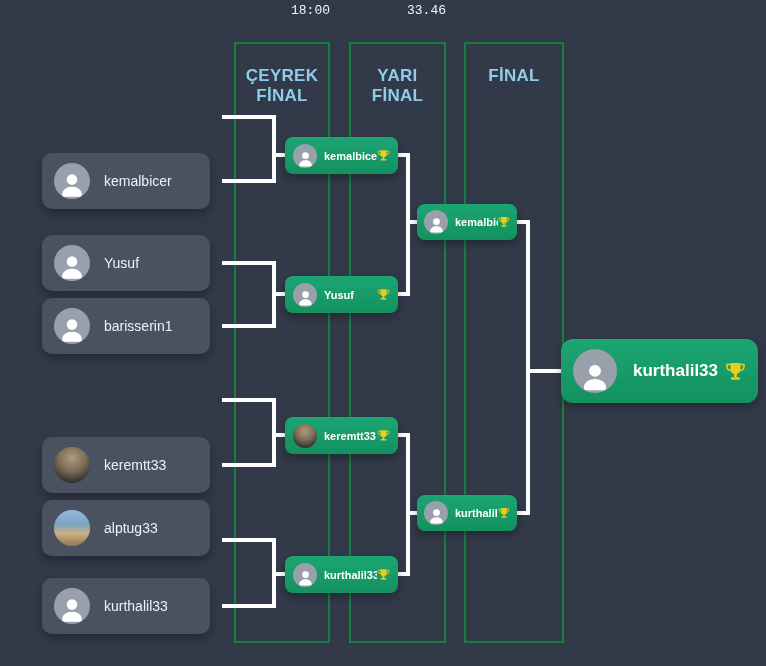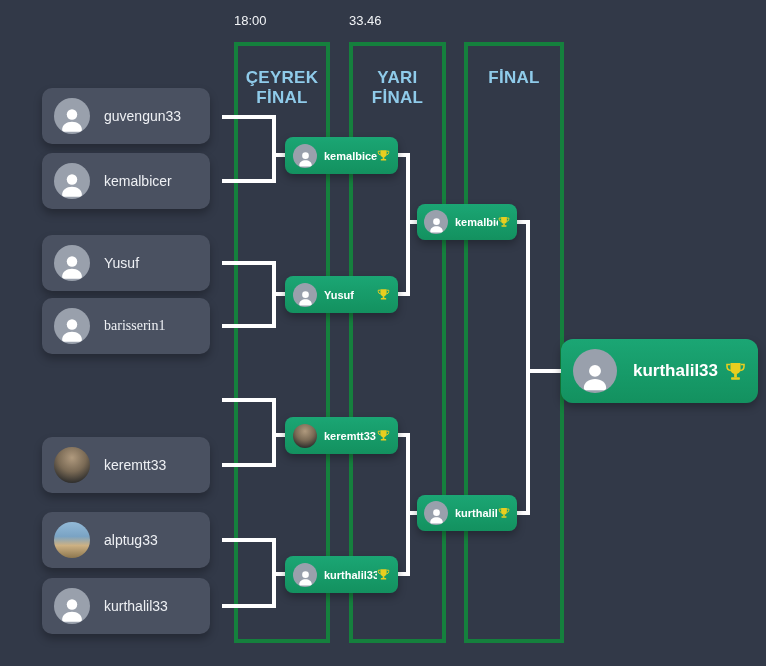--- a/index.html
+++ b/index.html
@@ -1,23 +1,23 @@
 <!DOCTYPE html>
 <html><head>
 <meta charset="utf-8">
 <style>
   html,body{margin:0;padding:0;background:#323948;font-family:"Liberation Sans",sans-serif;}
   .stage{position:relative;width:766px;height:666px;background:#323948;overflow:hidden;}
 
   
-  .col{position:absolute;top:42px;height:601px;border:4px solid #15803d;box-sizing:border-box;z-index:0;}
+  .col{position:absolute;top:42px;height:601px;border:2px solid #15803d;box-sizing:border-box;z-index:0;}
   .round-title{margin-top:22px;text-align:center;color:#8fcbea;font-weight:bold;font-size:17px;line-height:1.18;letter-spacing:.3px;}
 
   
-  .time{position:absolute;top:13px;text-align:left;color:#f2f4f7;font-size:13px;z-index:1;}
+  .time{position:absolute;top:3px;text-align:right;color:#f2f4f7;font-size:13px;z-index:1;font-family:Liberation Mono, monospace;}
 
   
   .ln{position:absolute;background:#ffffff;z-index:2;}
 
   
   .pcard{position:absolute;left:42px;width:168px;height:56px;background:#4a5161;border-radius:10px;
          display:flex;align-items:center;padding-left:12px;box-sizing:border-box;
          box-shadow:0 5px 9px rgba(0,0,0,.28);z-index:3;cursor:pointer;}
   .pav{width:36px;height:36px;border-radius:50%;background:#99a0ac;display:flex;align-items:flex-end;
        justify-content:center;overflow:hidden;flex:none;}
@@ -93,29 +93,20 @@
   <div class="ln" style="left:398px;top:433px;width:12px;height:4px;"></div>
   <div class="ln" style="left:398px;top:572px;width:12px;height:4px;"></div>
   <div class="ln" style="left:406px;top:433px;width:4px;height:143px;"></div>
   <div class="ln" style="left:406px;top:511px;width:12px;height:4px;"></div>
 
   <div class="ln" style="left:517px;top:220px;width:13px;height:4px;"></div>
   <div class="ln" style="left:517px;top:511px;width:13px;height:4px;"></div>
   <div class="ln" style="left:526px;top:220px;width:4px;height:295px;"></div>
   <div class="ln" style="left:526px;top:369px;width:35px;height:4px;"></div>
 
-  <div class="pcard" style="top:88px;">
-    <div class="pav">
-      <svg viewBox="0 0 24 24" fill="#ffffff">
-          <circle cx="12" cy="8.4" r="4.2"></circle>
-          <path d="M12 14.2c-4.4 0-7.9 2.6-7.9 6.3 0 .9.7 1.6 1.6 1.6h12.6c.9 0 1.6-.7 1.6-1.6 0-3.7-3.5-6.3-7.9-6.3z"></path>
-        </svg>
-    </div>
-    <div class="pname">guvengun33</div>
-  </div>
 
   <div class="pcard" style="top:153px;">
     <div class="pav">
       <svg viewBox="0 0 24 24" fill="#ffffff">
           <circle cx="12" cy="8.4" r="4.2"></circle>
           <path d="M12 14.2c-4.4 0-7.9 2.6-7.9 6.3 0 .9.7 1.6 1.6 1.6h12.6c.9 0 1.6-.7 1.6-1.6 0-3.7-3.5-6.3-7.9-6.3z"></path>
         </svg>
     </div>
     <div class="pname">kemalbicer</div>
   </div>
@@ -123,37 +114,37 @@
   <div class="pcard" style="top:235px;">
     <div class="pav">
       <svg viewBox="0 0 24 24" fill="#ffffff">
           <circle cx="12" cy="8.4" r="4.2"></circle>
           <path d="M12 14.2c-4.4 0-7.9 2.6-7.9 6.3 0 .9.7 1.6 1.6 1.6h12.6c.9 0 1.6-.7 1.6-1.6 0-3.7-3.5-6.3-7.9-6.3z"></path>
         </svg>
     </div>
     <div class="pname">Yusuf</div>
   </div>
 
-  <div class="pcard" style="top:298px;font-family:Liberation Serif, serif;">
+  <div class="pcard" style="top:298px;">
     <div class="pav">
       <svg viewBox="0 0 24 24" fill="#ffffff">
           <circle cx="12" cy="8.4" r="4.2"></circle>
           <path d="M12 14.2c-4.4 0-7.9 2.6-7.9 6.3 0 .9.7 1.6 1.6 1.6h12.6c.9 0 1.6-.7 1.6-1.6 0-3.7-3.5-6.3-7.9-6.3z"></path>
         </svg>
     </div>
     <div class="pname">barisserin1</div>
   </div>
 
 
   <div class="pcard" style="top:437px;">
     <div class="pav ph-kerem"></div>
     <div class="pname">keremtt33</div>
   </div>
 
-  <div class="pcard" style="top:512px;align-items:center;">
+  <div class="pcard" style="top:500px;align-items:center;">
     <div class="pav ph-alptug"></div>
     <div class="pname">alptug33</div>
   </div>
 
   <div class="pcard" style="top:578px;">
     <div class="pav">
       <svg viewBox="0 0 24 24" fill="#ffffff">
           <circle cx="12" cy="8.4" r="4.2"></circle>
           <path d="M12 14.2c-4.4 0-7.9 2.6-7.9 6.3 0 .9.7 1.6 1.6 1.6h12.6c.9 0 1.6-.7 1.6-1.6 0-3.7-3.5-6.3-7.9-6.3z"></path>
         </svg>

